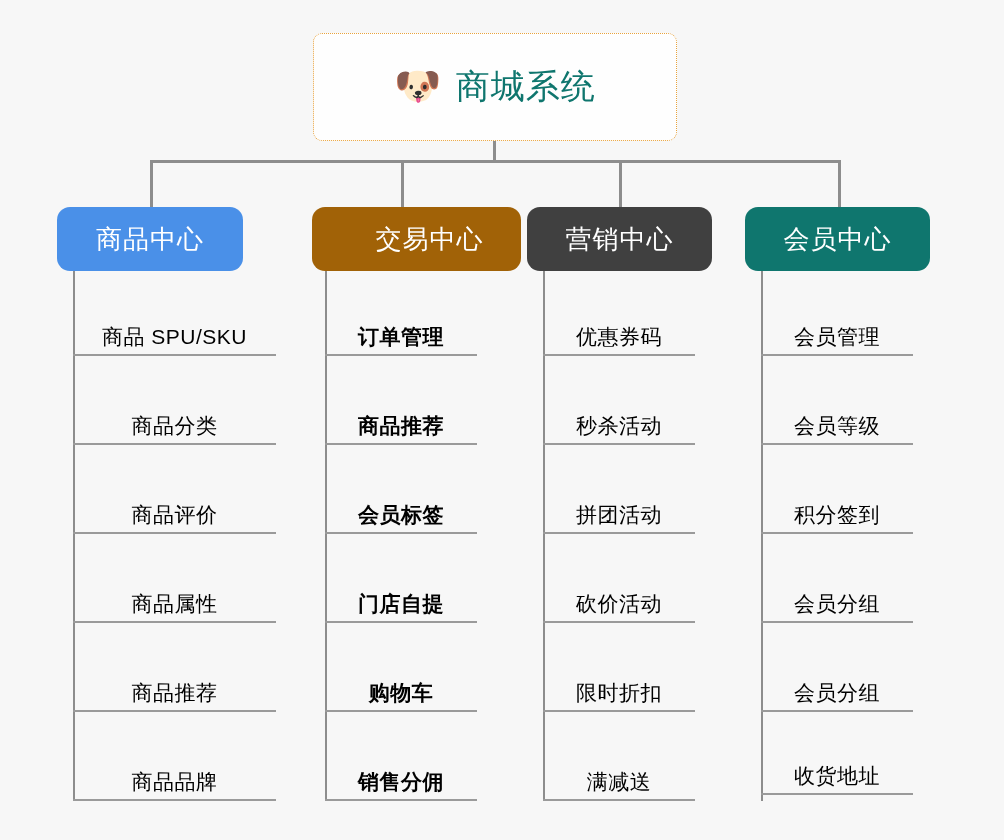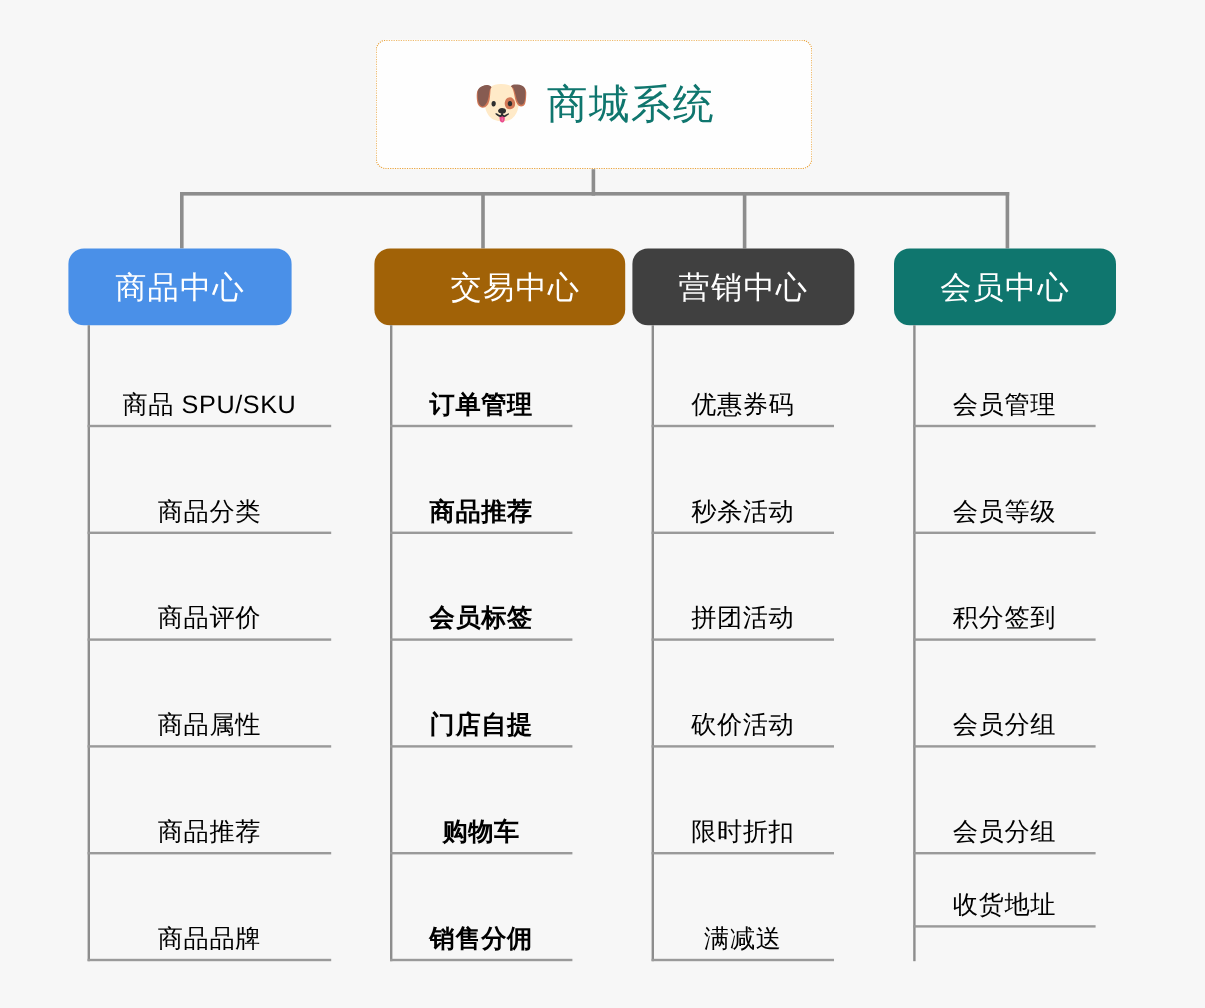--- a/index.html
+++ b/index.html
@@ -224,19 +224,19 @@
         </div>
         <div class="item" style="top: 261px; width: 152px;">
           <div class="item-label">积分签到</div>
         </div>
         <div class="item" style="top: 350px; width: 152px;">
           <div class="item-label">会员分组</div>
         </div>
         <div class="item" style="top: 439px; width: 152px;">
           <div class="item-label">会员分组</div>
         </div>
-        <div class="item" style="top: 500px; width: 152px;">
+        <div class="item" style="top: 522px; width: 152px;">
           <div class="item-label">收货地址</div>
         </div>
       </div>
     </div>
 
 </div>
 
 </body></html>

